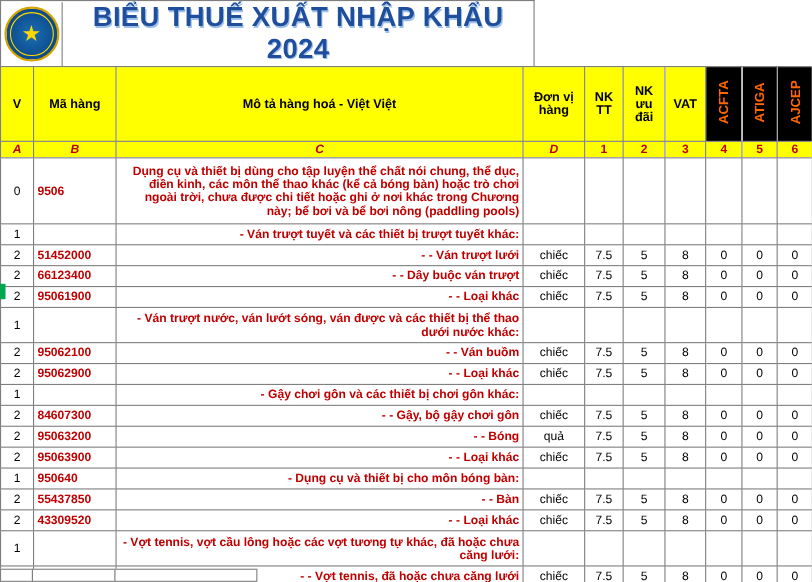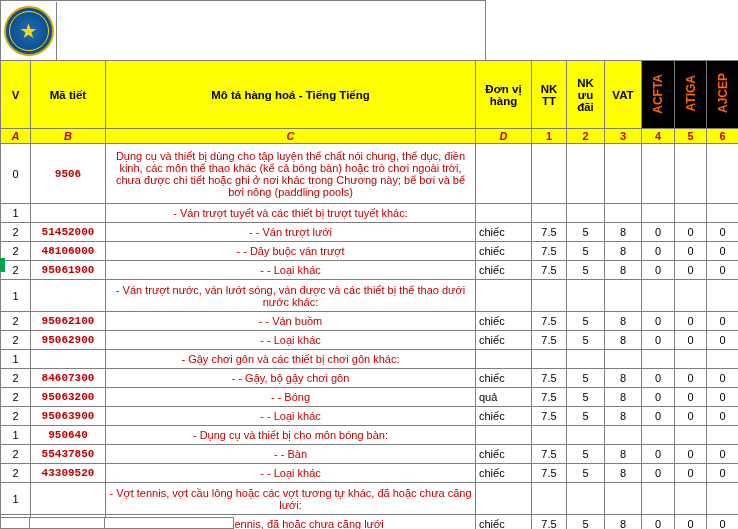--- a/index.html
+++ b/index.html
@@ -94,23 +94,23 @@
     font-weight:bold;
     text-align:center;
     height:14px;
     font-size:11px;
   }
   tr.letters td.num{
     color:#c00000;
     font-style:normal;
   }
 
-  td.c{text-align:left;}
-  td.code{color:#c00000;font-weight:bold;text-align:center;font-family:Liberation Mono, monospace;}
-  td.desc{color:#c00000;font-weight:normal;text-align:center;padding-left:3px;}
+  td.c{text-align:center;}
+  td.code{color:#c00000;font-weight:bold;}
+  td.desc{color:#c00000;font-weight:bold;text-align:right;padding-left:3px;}
   td.v{text-align:center;color:#000;}
   td.rate{text-align:center;}
 
   tr.big td{height:60px;vertical-align:middle;}
   tr.r td{height:19px;}
   tr.r2 td{height:32px;}
 
   
   
   .bottomfrag{position:absolute;left:0;bottom:0;width:738px;height:12px;}
@@ -125,40 +125,41 @@
 
 <div id="app">
 
   <div class="banner">
     <div class="logo-cell">
       <div class="logo">
         <div class="ring"></div>
         <span class="star">★</span>
       </div>
     </div>
+    <div class="banner-title">BIỂU THUẾ XUẤT NHẬP KHẨU 2024</div>
   </div>
 
   <table class="tariff">
     <colgroup>
       <col style="width:30px">
       <col style="width:75px">
       <col style="width:370px">
       <col style="width:56px">
       <col style="width:35px">
       <col style="width:38px">
       <col style="width:37px">
       <col style="width:33px">
       <col style="width:32px">
       <col style="width:32px">
     </colgroup>
     <thead>
       <tr>
         <th class="hdr">V</th>
-        <th class="hdr">Mã tiết</th>
-        <th class="hdr">Mô tả hàng hoá - Tiếng Tiếng</th>
+        <th class="hdr">Mã hàng</th>
+        <th class="hdr">Mô tả hàng hoá - Việt Việt</th>
         <th class="hdr">Đơn vị hàng</th>
         <th class="hdr">NK TT</th>
         <th class="hdr">NK ưu đãi</th>
         <th class="hdr">VAT</th>
         <th class="hdr fta"><span class="vert">ACFTA</span></th>
         <th class="hdr fta"><span class="vert">ATIGA</span></th>
         <th class="hdr fta"><span class="vert">AJCEP</span></th>
       </tr>
       <tr class="letters">
         <td>A</td>
@@ -205,21 +206,21 @@
           <td class="c">chiếc</td>
           <td class="rate">7.5</td>
           <td class="rate">5</td>
           <td class="rate">8</td>
           <td class="rate">0</td>
           <td class="rate">0</td>
           <td class="rate">0</td>
         </tr>
         <tr class="r">
           <td class="v">2</td>
-          <td class="code">48106000</td>
+          <td class="code">66123400</td>
           <td class="desc">- - Dây buộc ván trượt</td>
           <td class="c">chiếc</td>
           <td class="rate">7.5</td>
           <td class="rate">5</td>
           <td class="rate">8</td>
           <td class="rate">0</td>
           <td class="rate">0</td>
           <td class="rate">0</td>
         </tr>
         <tr class="r">

